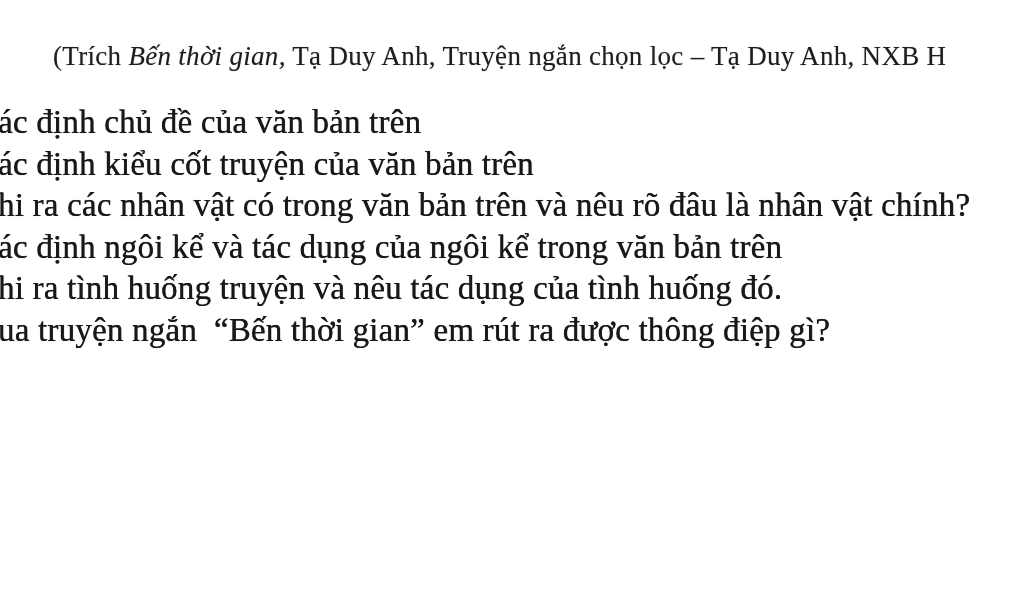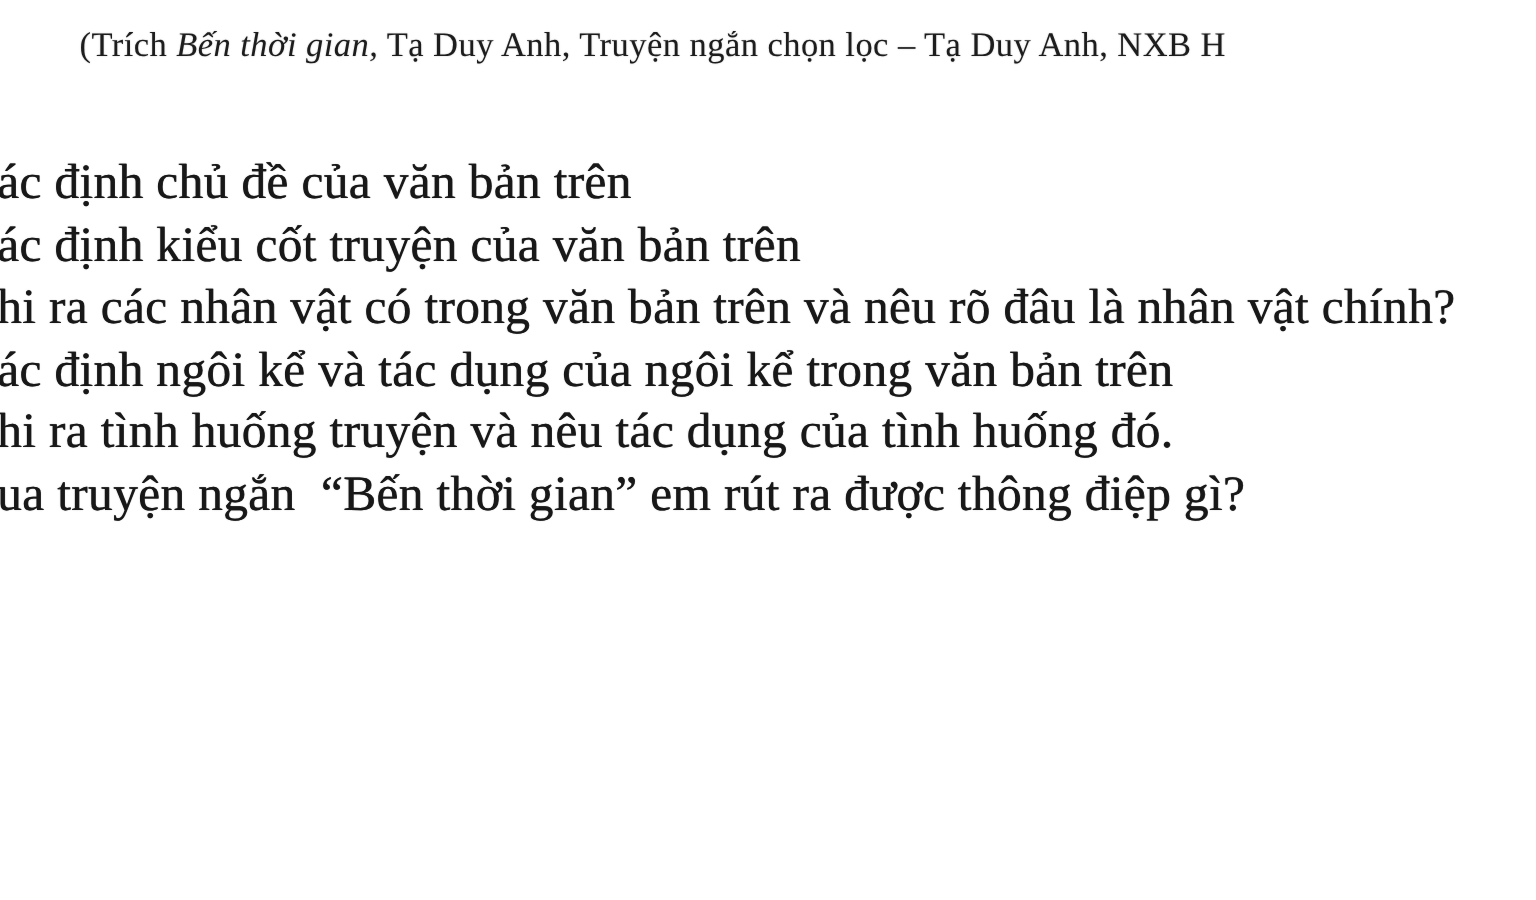--- a/index.html
+++ b/index.html
@@ -11,22 +11,22 @@
     position: relative;
     width: 1024px;
     height: 600px;
     background: #ffffff;
     overflow: hidden;
     font-family: "Liberation Serif", "DejaVu Serif", serif;
   }
   .citation {
     position: absolute;
     left: 53px;
-    top: 12px;
-    font-size: 23px;
+    top: 38px;
+    font-size: 27px;
     line-height: 36px;
     white-space: nowrap;
     color: #1d1d1d;
     letter-spacing: 0.3px;
     text-shadow: 0 0 1px rgba(30,30,30,0.35);
   }
   .citation .work-title {
     font-style: italic;
   }
   .questions {

